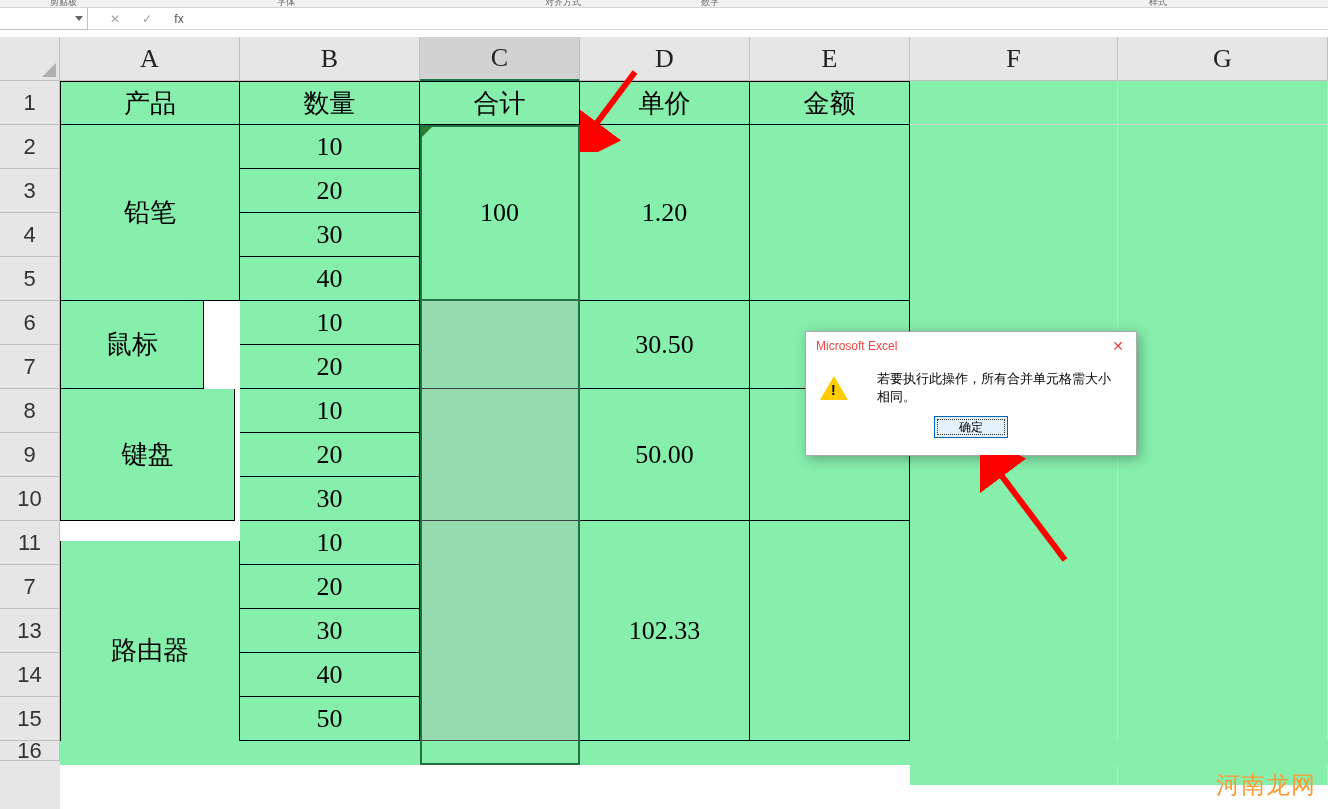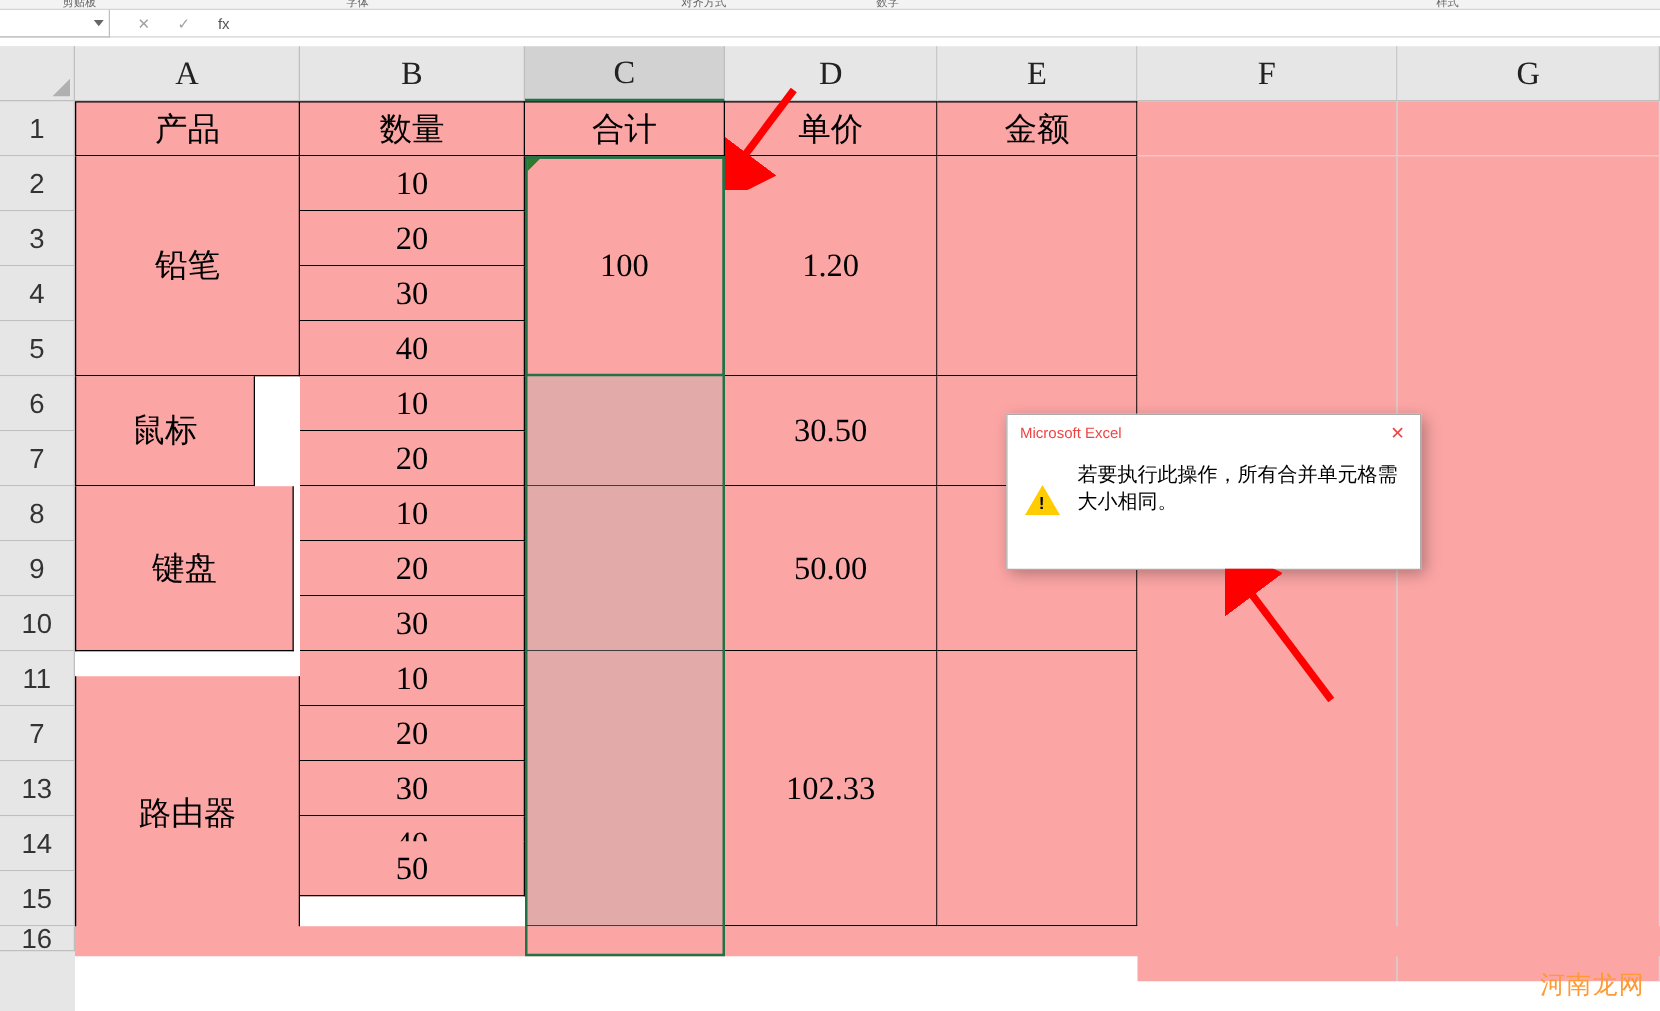--- a/index.html
+++ b/index.html
@@ -123,21 +123,21 @@
 
     .cells { position:relative; }
     .cell {
       position:absolute;
       border-right:1px solid #d4d4d4;
       border-bottom:1px solid #d4d4d4;
       display:flex;align-items:center;justify-content:center;
       font-size:26px;
       font-family: "SimSun", "Times New Roman", serif;
       color:#000;
-      background:#fca5a5;
+      background:#86efac;
     }
     
     .tb { border-right:1px solid #000; border-bottom:1px solid #000; }
     .tb-top { border-top:1px solid #000; }
     .tb-left { border-left:1px solid #000; }
 
     
     .sel-overlay {
       position:absolute;
       background: rgba(180,180,180,0.35);
@@ -173,24 +173,24 @@
     }
     .dlg-title {
       height: 28px;
       display:flex;align-items:center;justify-content:space-between;
       padding: 0 8px 0 10px;
       font-size:12px;
       color:#ef4444;
     }
     .dlg-close { font-size:14px; padding:0 4px; }
     .dlg-body {
-      display:flex; align-items:flex-end;
+      display:flex; align-items:center;
       padding: 10px 14px;
-      gap: 14px;
-      font-size: 16px;
+      gap: 29px;
+      font-size: 13px;
     }
     .warn-icon {
       width:0;height:0;
       border-left:14px solid transparent;
       border-right:14px solid transparent;
       border-bottom:24px solid #ffcc00;
       position:relative;
     }
     .warn-icon::after{
       content:"!";
@@ -212,21 +212,21 @@
 
     
     .arrow1, .arrow2 { position:absolute; pointer-events:none; }
     .arrow1 { top: 62px; left: 580px; transform: rotate(0deg); }
     .arrow2 { top: 455px; left: 980px; transform: rotate(0deg); }
 
     
     .watermark {
       position:absolute;
       right: 12px; bottom: 8px;
-      font-size: 20px;
+      font-size: 24px;
       color: #ff9933;
       font-family: "Microsoft YaHei", sans-serif;
       letter-spacing: 1px;
     }
 
     
     .wA{width:180px;} .wB{width:180px;} .wC{width:160px;} .wD{width:170px;} .wE{width:160px;} .wF{width:208px;} .wG{width:210px;}
   </style>
 </head>
 <body>
@@ -312,21 +312,21 @@
       <div class="cell tb" style="left:180px;top:396px;width:180px;height:44px">30</div>
       <div class="cell tb" style="left:360px;top:308px;width:160px;height:132px"></div>
       <div class="cell tb" style="left:520px;top:308px;width:170px;height:132px">50.00</div>
       <div class="cell tb" style="left:690px;top:308px;width:160px;height:132px"></div>
 
       <div class="cell tb tb-left" style="left:0;top:460px;width:180px;height:220px">路由器</div>
       <div class="cell tb" style="left:180px;top:440px;width:180px;height:44px">10</div>
       <div class="cell tb" style="left:180px;top:484px;width:180px;height:44px">20</div>
       <div class="cell tb" style="left:180px;top:528px;width:180px;height:44px">30</div>
       <div class="cell tb" style="left:180px;top:572px;width:180px;height:44px">40</div>
-      <div class="cell tb" style="left:180px;top:592px;width:180px;height:44px">50</div>
+      <div class="cell tb" style="left:180px;top:616px;width:180px;height:44px">50</div>
       <div class="cell tb" style="left:360px;top:440px;width:160px;height:220px"></div>
       <div class="cell tb" style="left:520px;top:440px;width:170px;height:220px">102.33</div>
       <div class="cell tb" style="left:690px;top:440px;width:160px;height:220px"></div>
 
       <div class="cell" style="left:850px;top:44px;width:208px;height:660px;border-bottom:none"></div>
       <div class="cell" style="left:1058px;top:44px;width:210px;height:660px;border-bottom:none"></div>
 
       <div class="cell" style="left:0;top:660px;width:1268px;height:24px;border:none"></div>
 
       <div class="sel-overlay" style="left:362px;top:220px;width:156px;height:440px"></div>
@@ -342,20 +342,23 @@
 </div>
 
 <div class="dialog">
   <div class="dlg-title">
     <span>Microsoft Excel</span>
     <span class="dlg-close">✕</span>
   </div>
   <div class="dlg-body">
     <div class="warn-icon"></div>
     <div>若要执行此操作，所有合并单元格需大小相同。</div>
+  </div>
+  <div class="dlg-btns">
+    <button class="dlg-ok">确定</button>
   </div>
 </div>
 
 <svg class="arrow1" width="70" height="90">
   <defs>
       <marker id="ah1" markerWidth="10" markerHeight="10" refX="2" refY="5" orient="auto">
     <path d="M0,0 L10,5 L0,10 Z" fill="#ff0000"></path>
       </marker>
     </defs>
   <line x1="55" y1="10" x2="10" y2="70" stroke="#ff0000" stroke-width="6" marker-end="url(#ah1)"></line>

